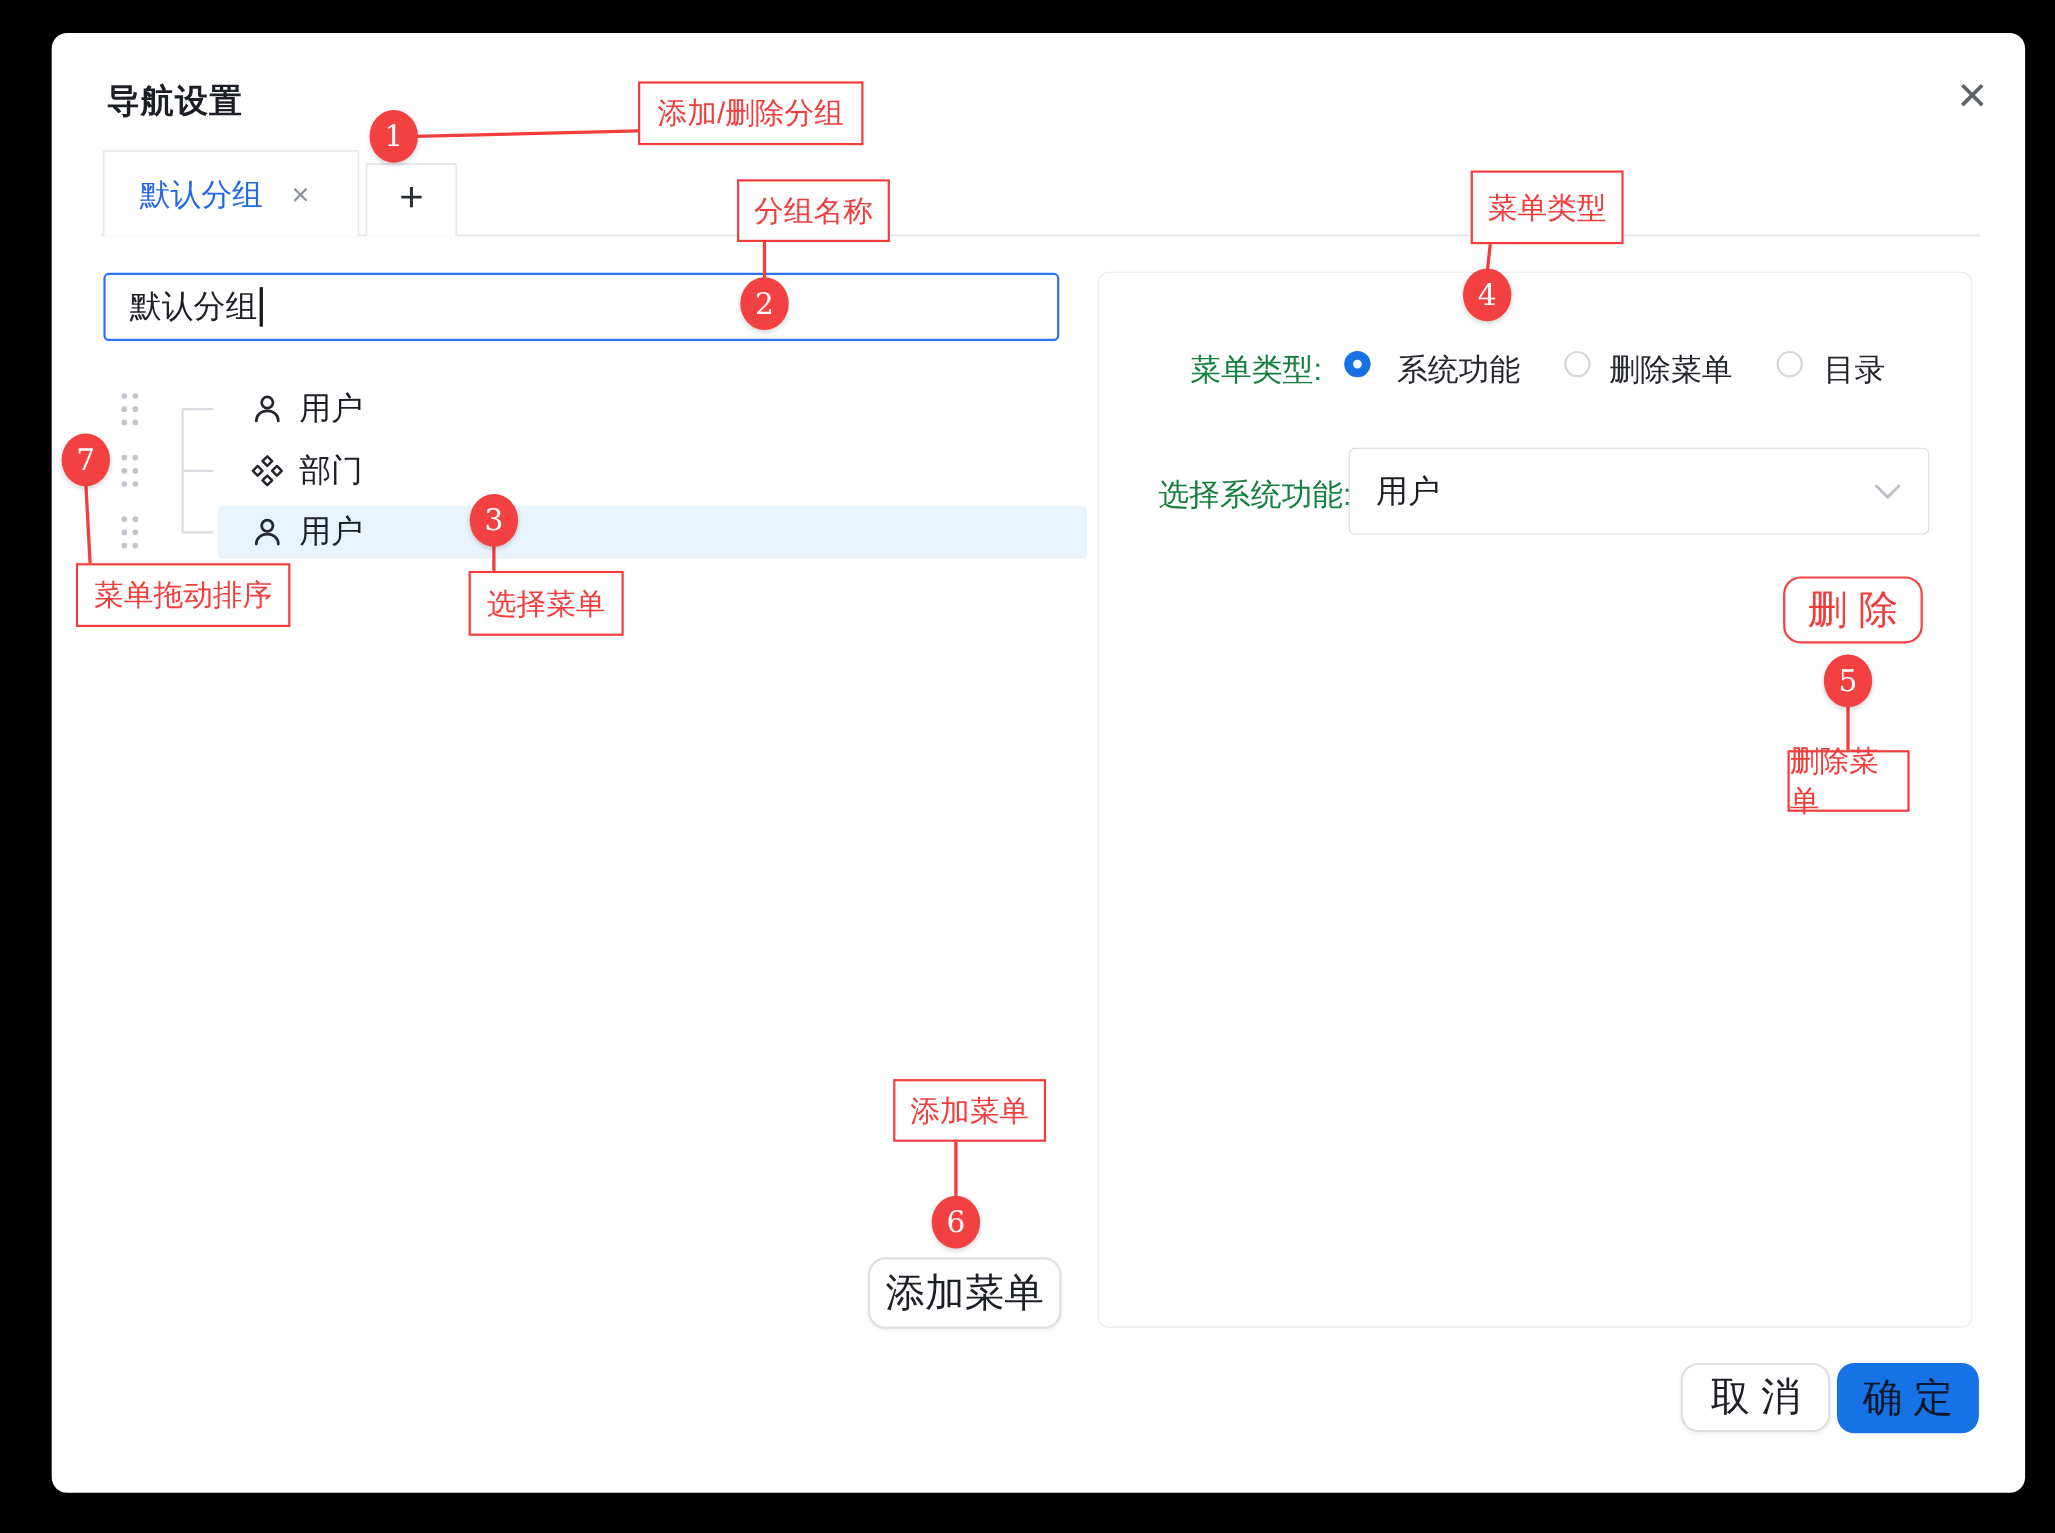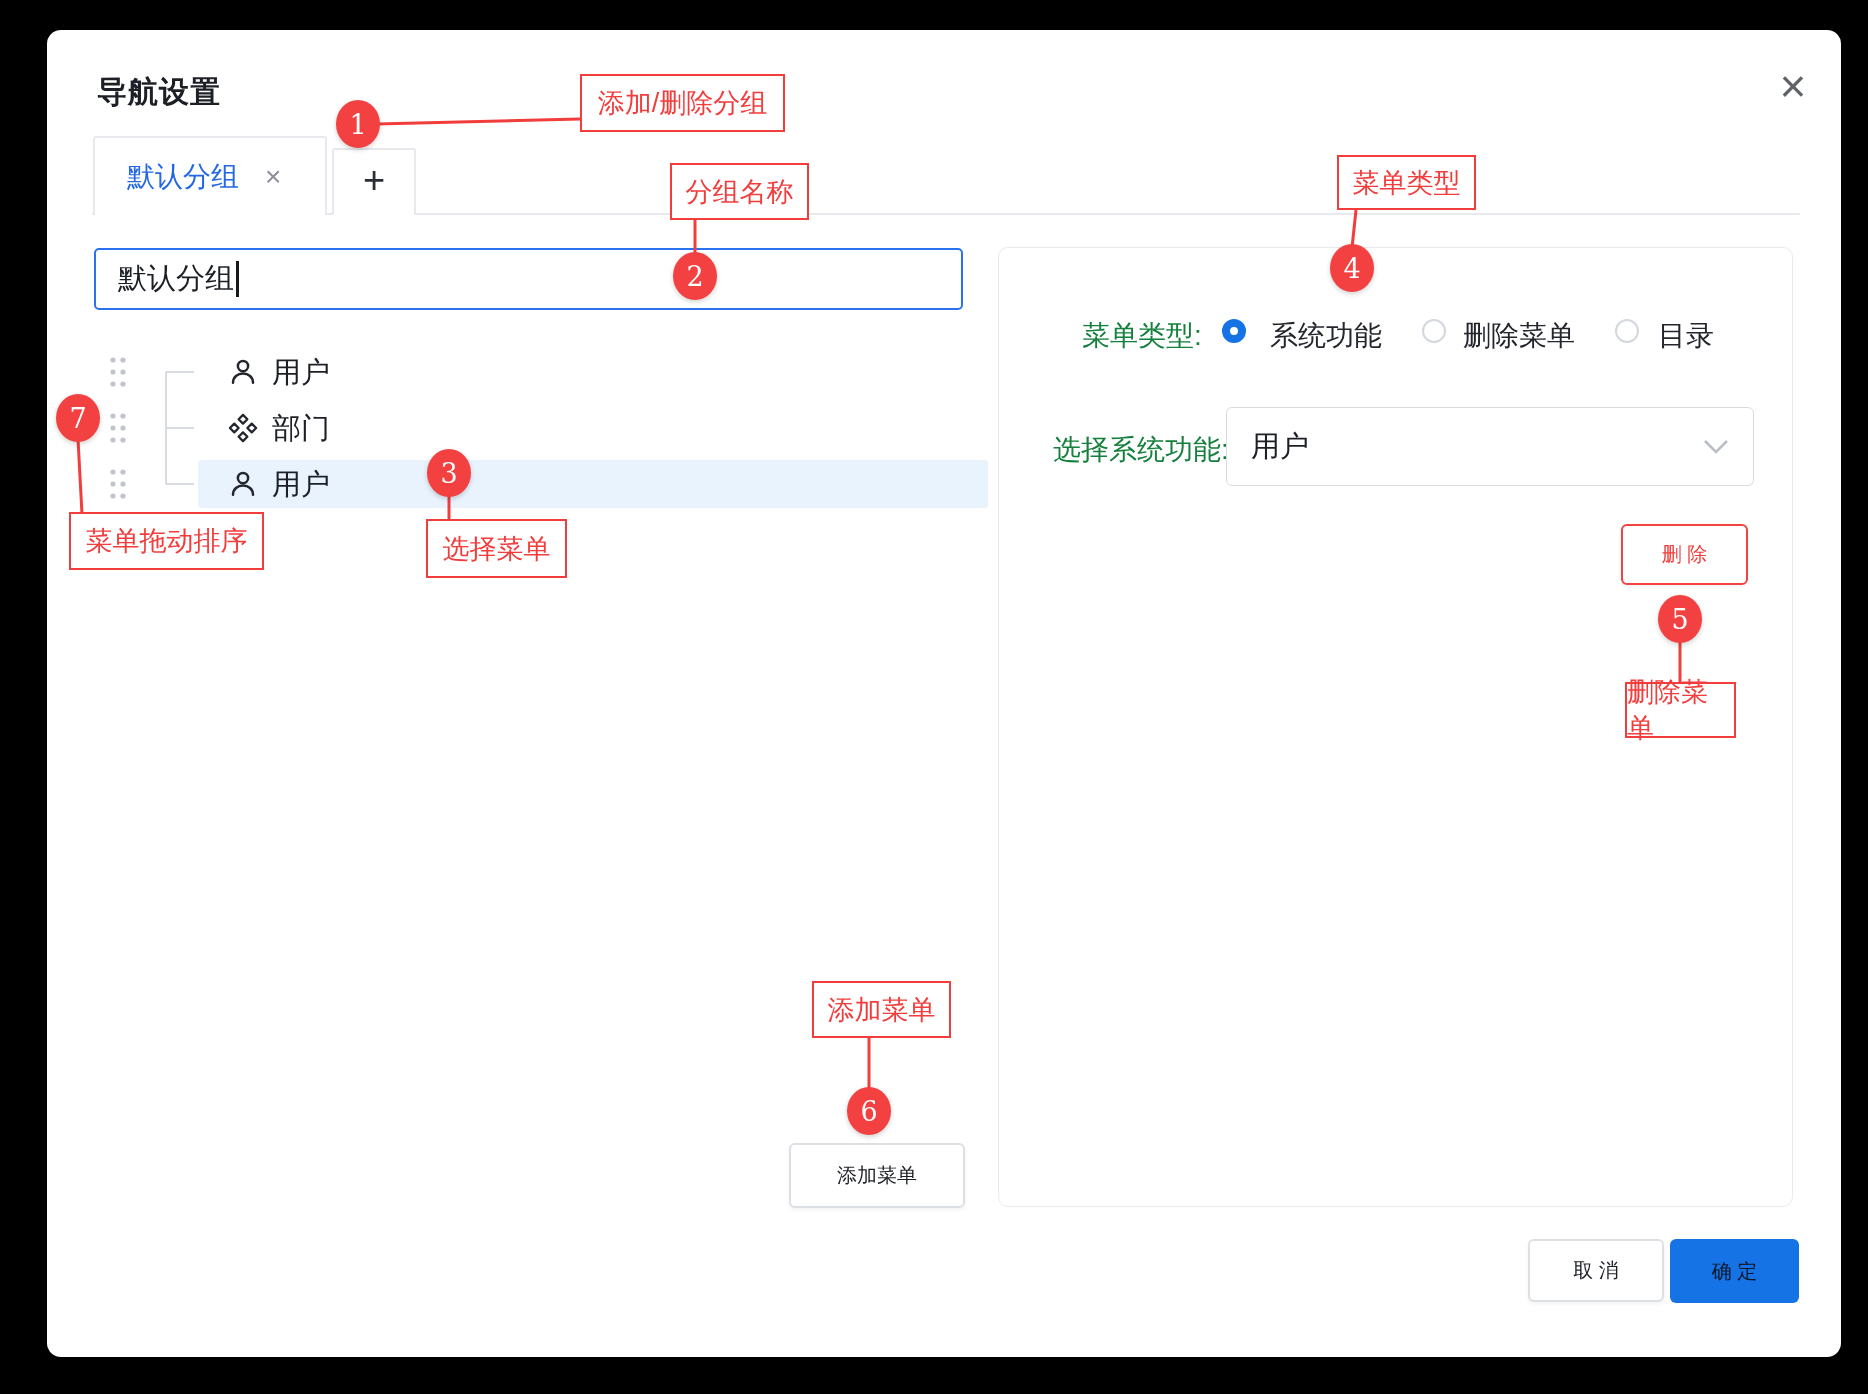--- a/index.html
+++ b/index.html
@@ -44,21 +44,21 @@
   .radio.on{border:8px solid #1673e6;}
   .radio.off{border:2px solid #d4d7dd;}
   .radio-label{position:absolute;font-size:28px;color:#23262d;}
   .select{position:absolute;left:227px;top:159px;width:528px;height:79px;border:1.5px solid #d7dadf;
           border-radius:6px;box-sizing:border-box;display:flex;align-items:center;padding:0 24px;
           font-size:29px;background:#fff;}
   .select .sel-val{flex:1;}
   .chev{width:26px;height:16px;}
 
   .btn{position:absolute;display:flex;align-items:center;justify-content:center;box-sizing:border-box;
-       border-radius:6px;background:#fff;cursor:pointer;font-size:20px;}
+       border-radius:16px;background:#fff;cursor:pointer;font-size:36px;}
   .btn-danger{left:622px;top:276px;width:127px;height:61px;border:2px solid #f34242;color:#f23c3c;
               box-shadow:0 2px 4px rgba(0,0,0,.05);}
   .btn-plain{border:2px solid #dcdfe4;color:#1c1f26;box-shadow:0 2px 4px rgba(0,0,0,.05);}
   .btn-add-menu{left:742px;top:1113px;width:176px;height:65px;}
   .btn-cancel{left:1481px;top:1209px;width:136px;height:63px;}
   .btn-confirm{left:1623px;top:1209px;width:129px;height:64px;background:#1673e6;color:#0f172a;border:none;}
 
   
   .anno-box{position:absolute;background:#fff;border:2.5px solid #f23d3d;display:flex;align-items:center;
             justify-content:center;color:#f23d3d;font-size:27px;box-sizing:border-box;z-index:30;}
@@ -185,21 +185,21 @@
         <path d="M1309,180 L1305,218"></path>
         <path d="M1633,610 L1633,654"></path>
         <path d="M822,1008 L822,1060"></path>
         <path d="M31,409 L35,484"></path>
       </g>
     </svg>
 
     <div class="anno-box" style="left:533px;top:44px;width:205px;height:58px;">添加/删除分组</div>
     <div class="anno-box" style="left:623px;top:133px;width:139px;height:57px;">分组名称</div>
     <div class="anno-box" style="left:379px;top:489px;width:141px;height:59px;">选择菜单</div>
-    <div class="anno-box" style="left:1290px;top:125px;width:139px;height:55px;font-family:Liberation Mono, monospace;">菜单类型</div>
+    <div class="anno-box" style="left:1290px;top:125px;width:139px;height:67px;font-family:Liberation Mono, monospace;">菜单类型</div>
     <div class="anno-box" style="left:1578px;top:652px;width:111px;height:56px;">删除菜单</div>
     <div class="anno-box" style="left:765px;top:951px;width:139px;height:57px;">添加菜单</div>
     <div class="anno-box" style="left:22px;top:482px;width:195px;height:58px;">菜单拖动排序</div>
 
     <div class="anno-dot" style="left:289px;top:70px;">1</div>
     <div class="anno-dot" style="left:626px;top:222px;">2</div>
     <div class="anno-dot" style="left:380px;top:419px;">3</div>
     <div class="anno-dot" style="left:1283px;top:214px;">4</div>
     <div class="anno-dot" style="left:1611px;top:565px;">5</div>
     <div class="anno-dot" style="left:800px;top:1057px;">6</div>

